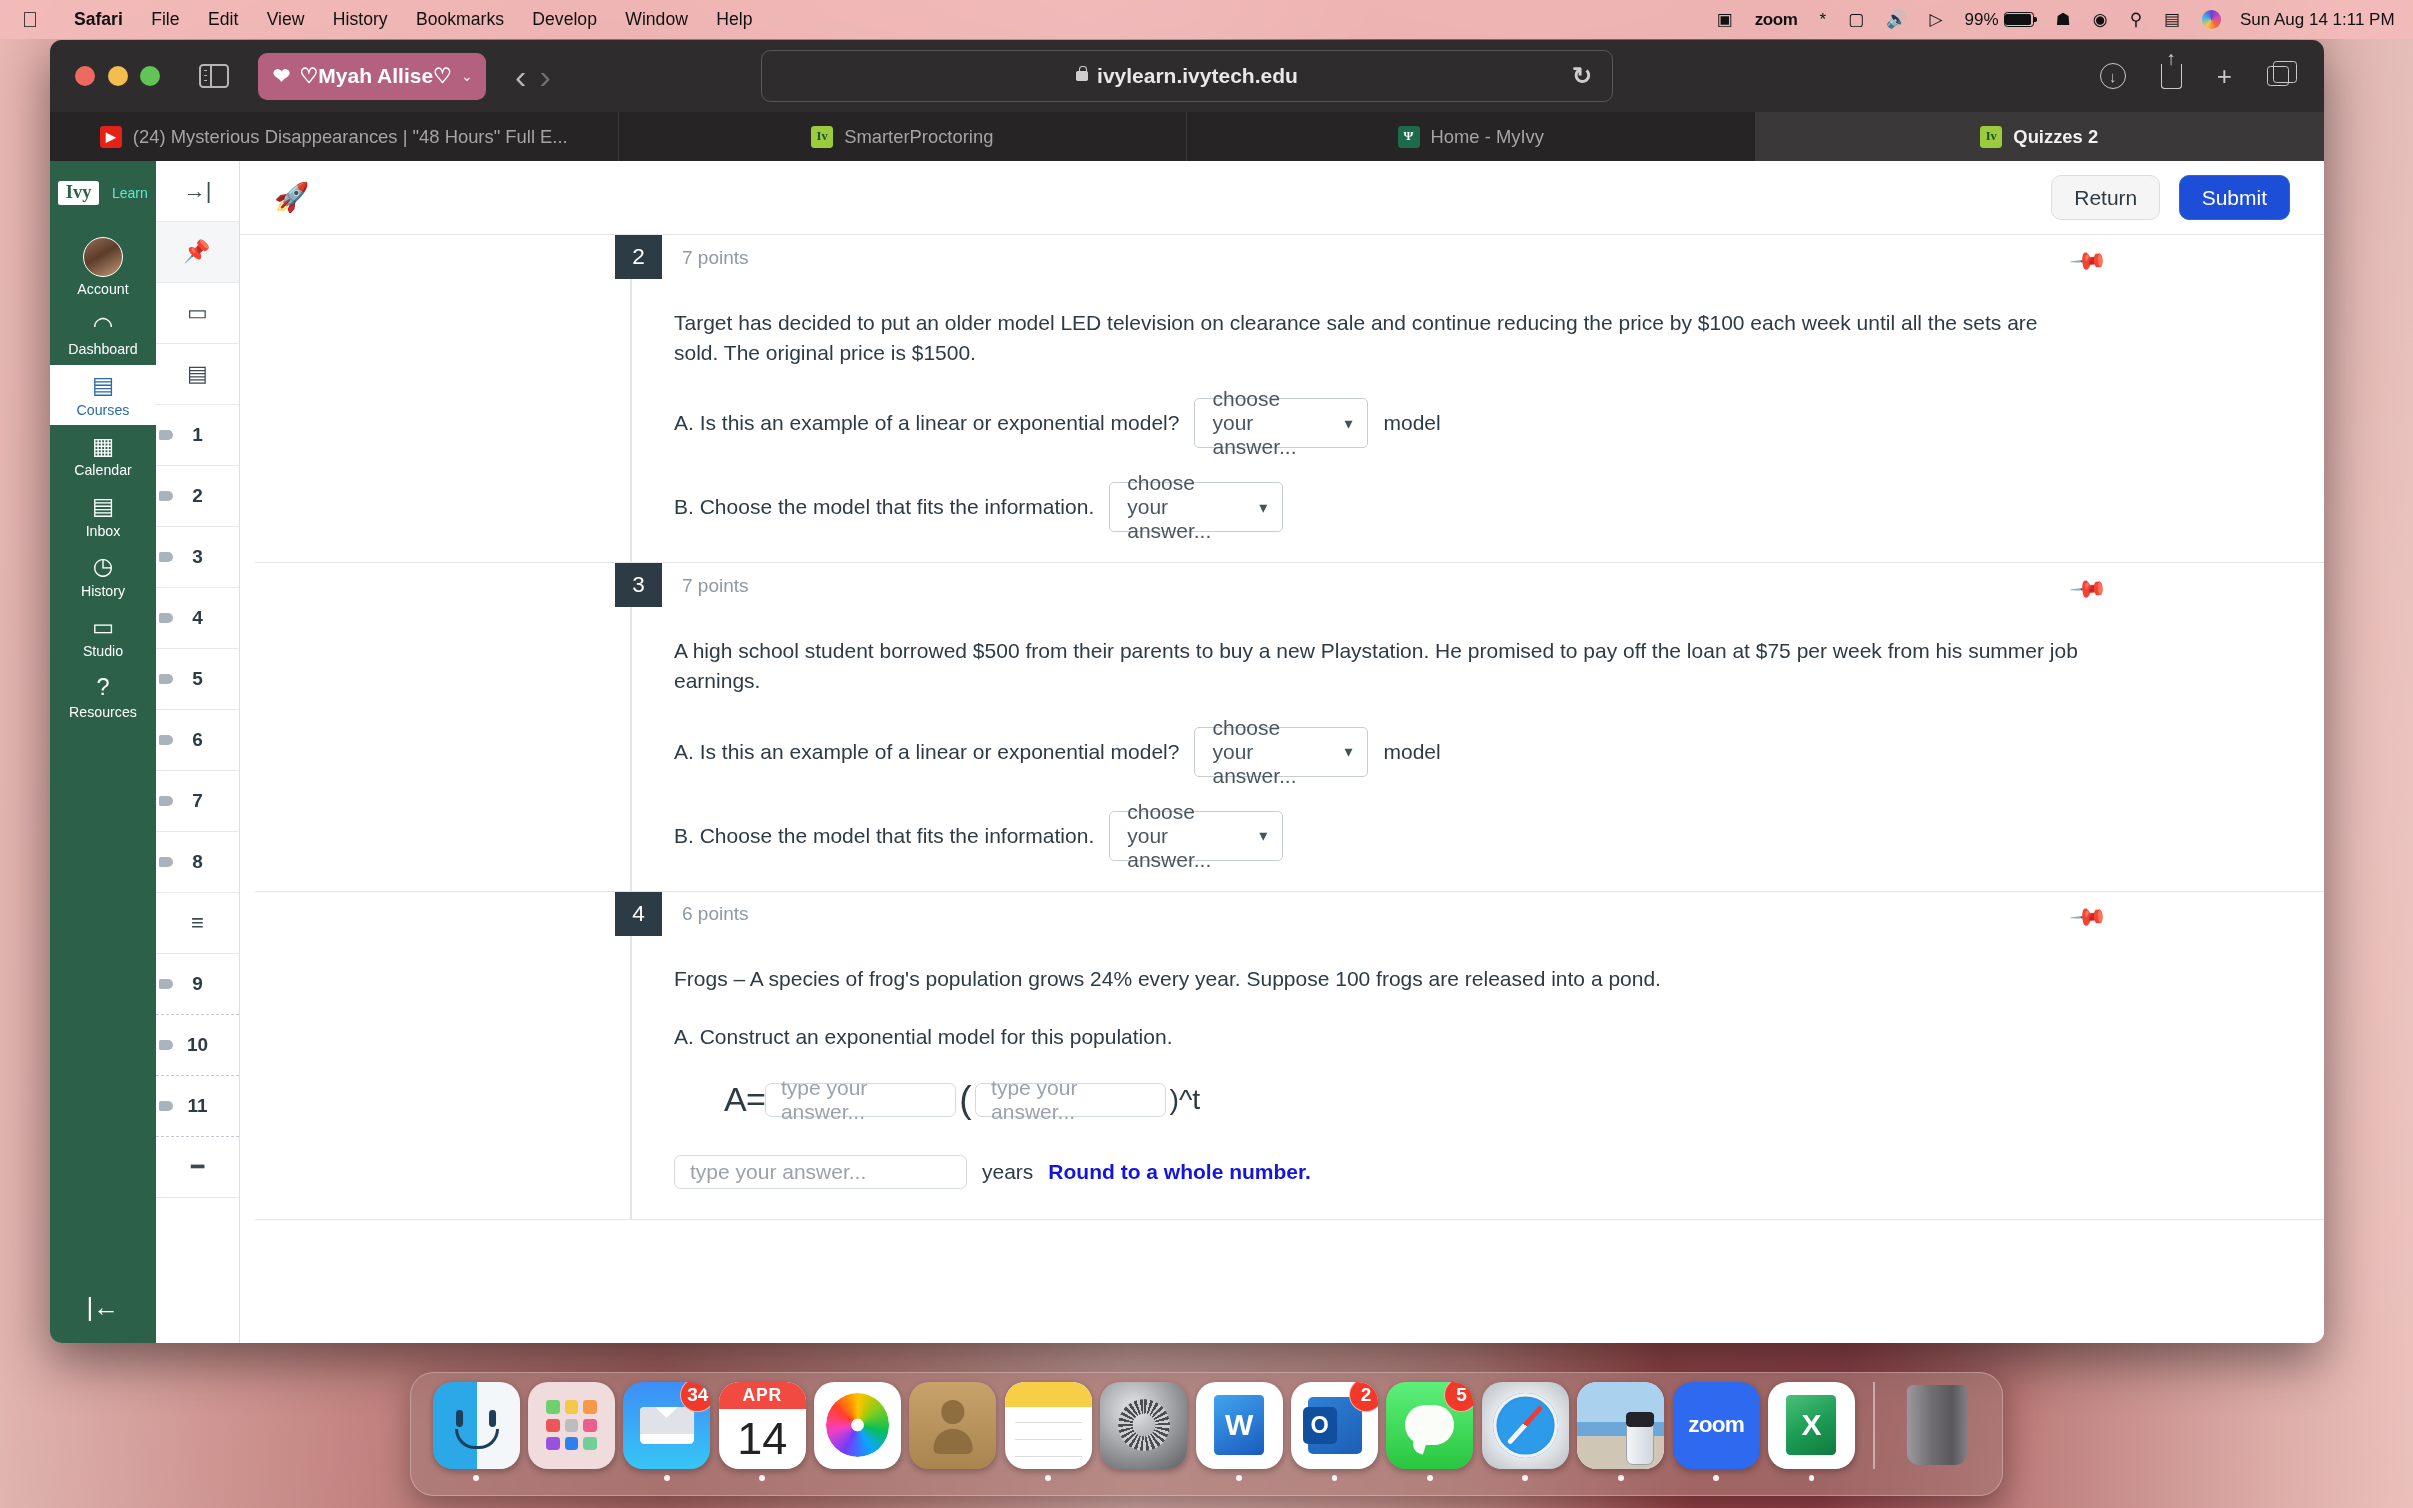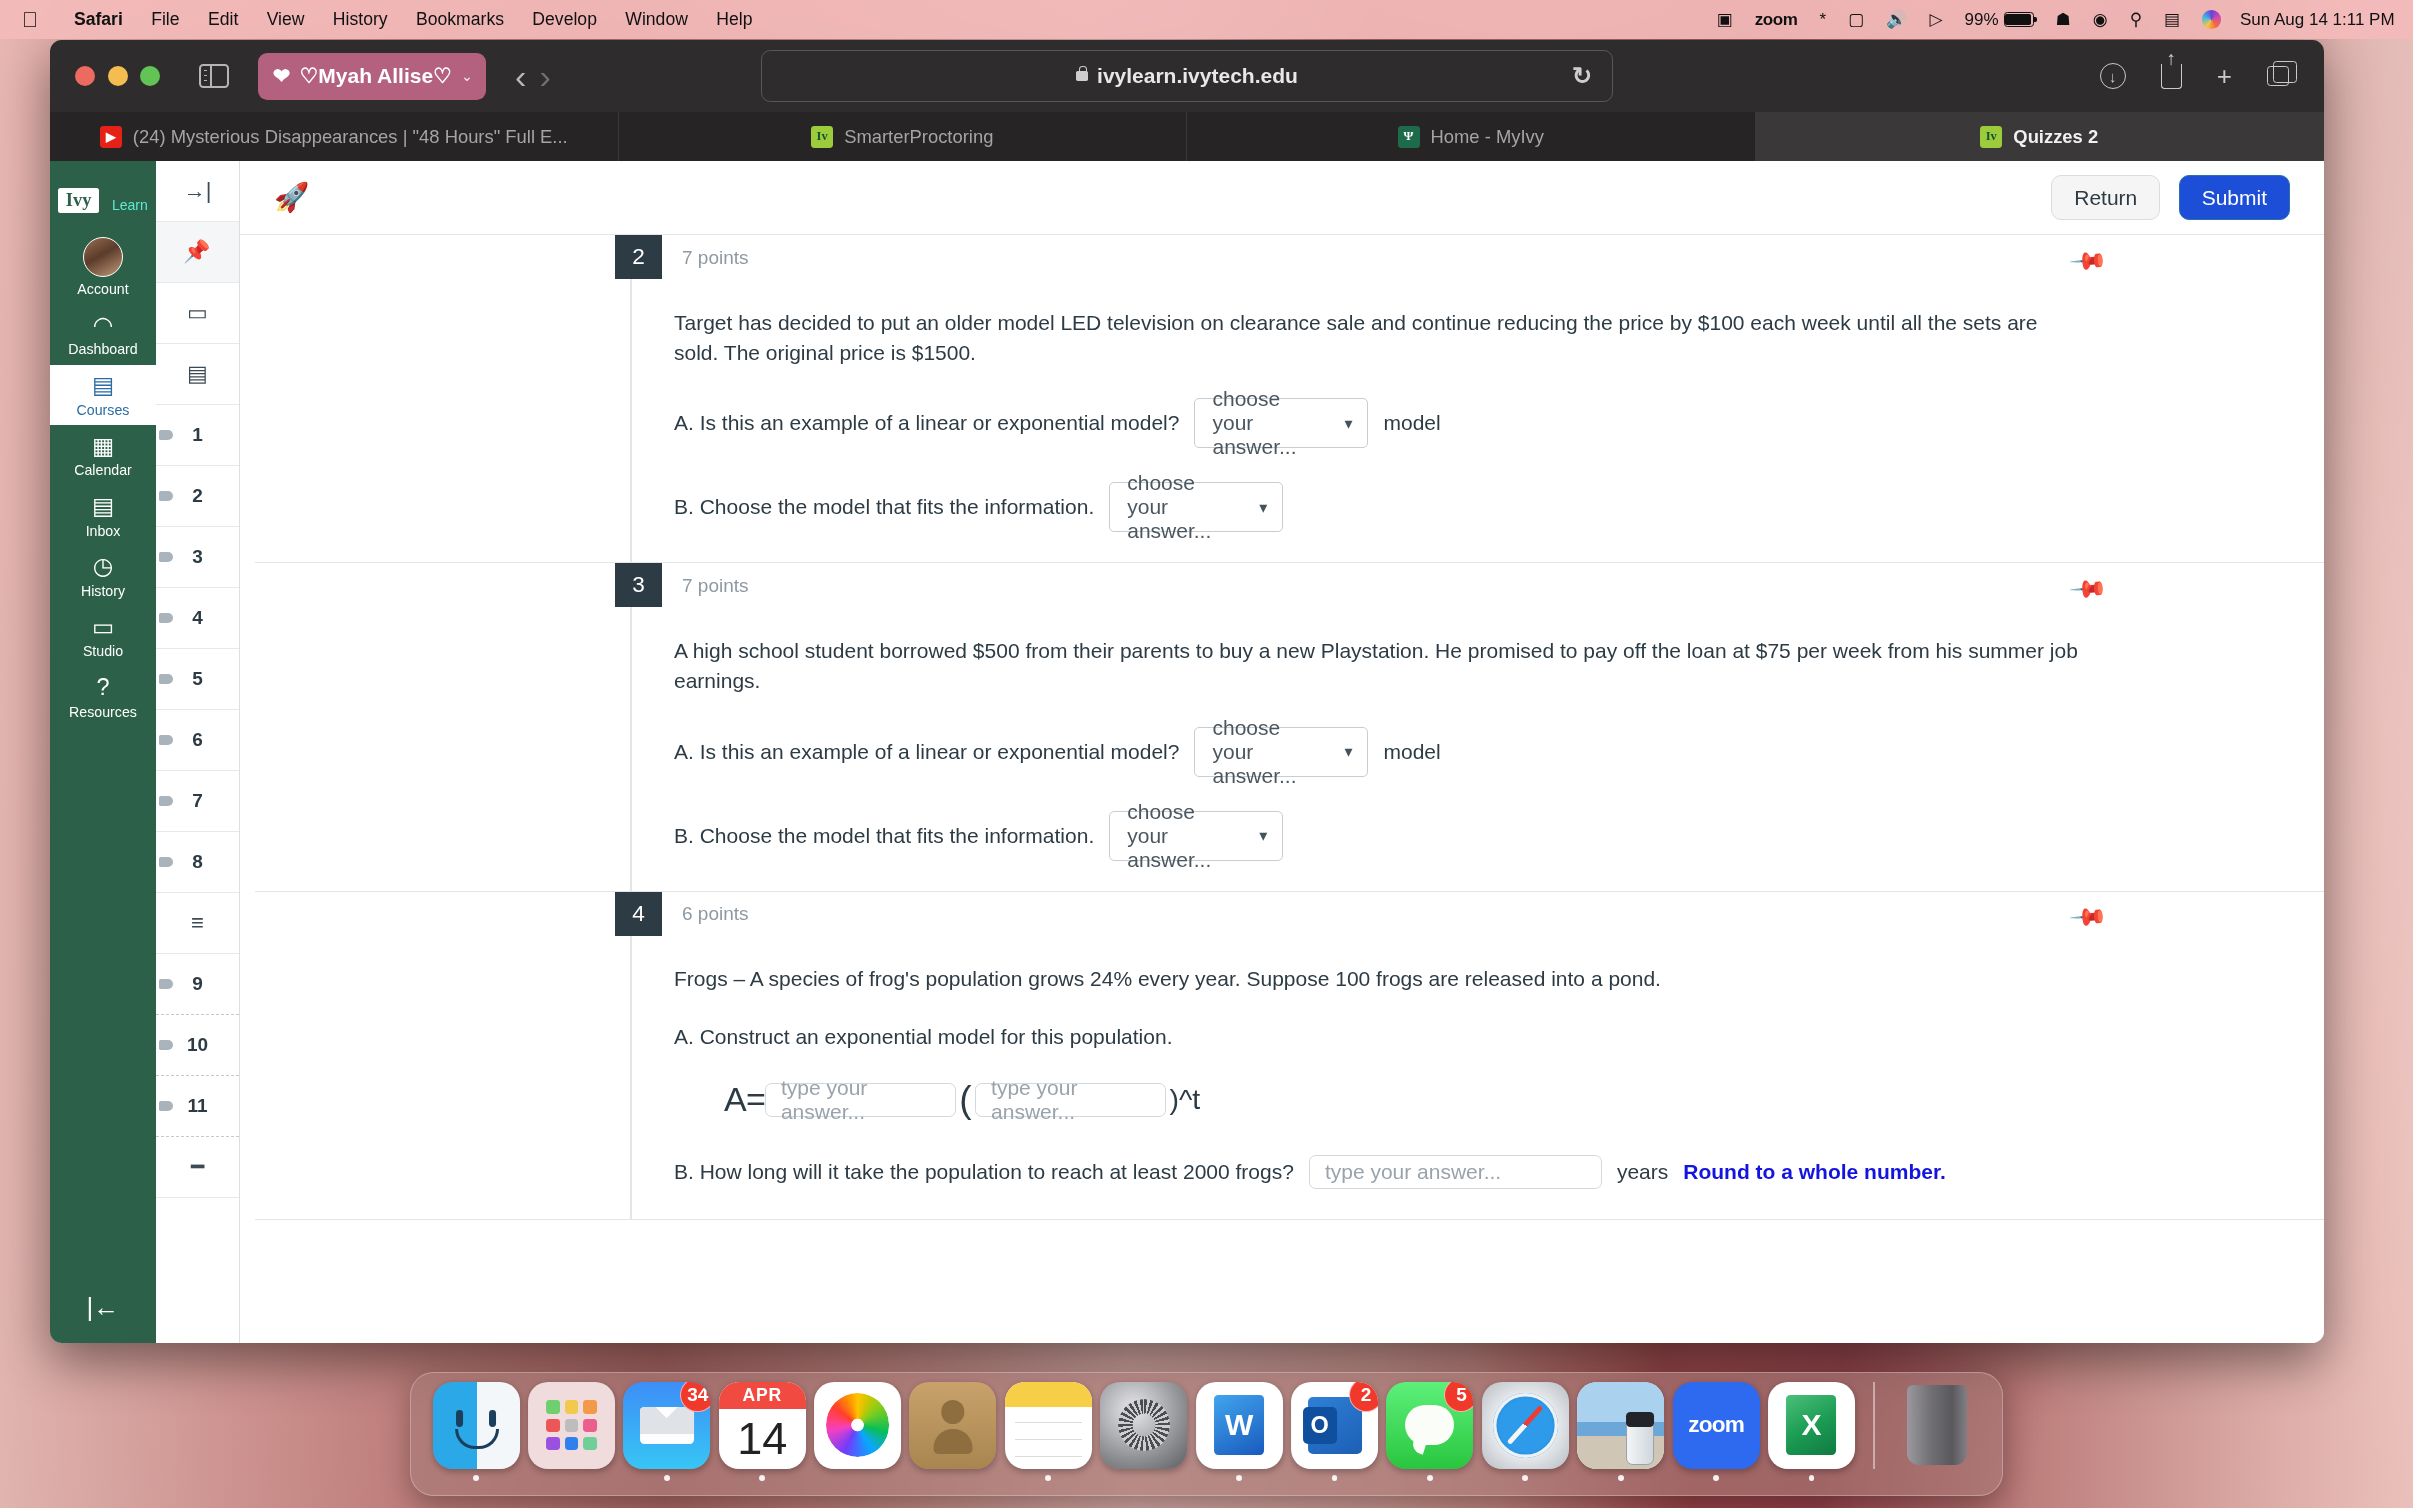--- a/index.html
+++ b/index.html
@@ -99,21 +99,21 @@
   .fv-ivy{background:#9ccb3b;color:#14532d;font-family:"Liberation Serif",serif;}
   .fv-ivy2{background:#1d6b4a;color:#fff;font-family:"Liberation Serif",serif;}
   .fv-ivy3{background:#9ccb3b;color:#14532d;font-family:"Liberation Serif",serif;}
 
   
   #page{height:calc(100% - 121px);display:flex;background:#fff;position:relative;}
 
   
   #ivynav{width:106px;background:#2c6049;color:#fff;flex:0 0 106px;
           display:flex;flex-direction:column;align-items:center;padding-top:11.7px;position:relative;}
-  .ivylogo{width:87px;height:40px;display:flex;align-items:flex-end;justify-content:center;gap:13px;margin-bottom:15px;}
+  .ivylogo{width:87px;height:40px;display:flex;align-items:center;justify-content:center;gap:13px;margin-bottom:15px;}
   .ivybox{background:#fff;color:#2c6049;font-weight:bold;font-size:18.4px;padding:1.7px 7.5px;border-radius:2.5px;font-family:"Liberation Serif",serif;}
   .ivylearn{color:#5eead4;font-weight:normal;font-size:14px;}
   .navitem{width:106px;padding:9.2px 0 7.5px;display:flex;flex-direction:column;align-items:center;gap:4.2px;
            font-size:14.2px;color:#fff;}
   .navitem.sel{background:#fff;color:#2b6ca3;}
   .navitem .ic{font-size:23.5px;line-height:1;}
   .avatar{width:40px;height:40px;border-radius:50%;border:1.7px solid #fff;
           background:linear-gradient(150deg,#9a6f52,#5b3b2a 45%,#c29b7a);}
   .collapse{position:absolute;bottom:20px;font-size:26px;color:#fff;}
 
@@ -503,21 +503,20 @@
               <span>A.  Construct an exponential model for this population.</span>
             </div>
             <div class="formula">
               <span class="aeq">A=</span>
               <span class="inp" style="width:191px">type your answer...</span>
               <span class="paren">(</span>
               <span class="inp" style="width:191px">type your answer...</span>
               <span class="pow">)^t</span>
             </div>
             <div class="qrow sub">
-              <span>B.  How long will it take the population to reach at least 2000 frogs?</span>
               <span class="inp" style="width:293px">type your answer...</span>
               <span>years</span>
               <span class="bluebold">Round to a whole number.</span>
             </div>
           </div>
 
         </div>
       </div>
     </div>
   </div>

